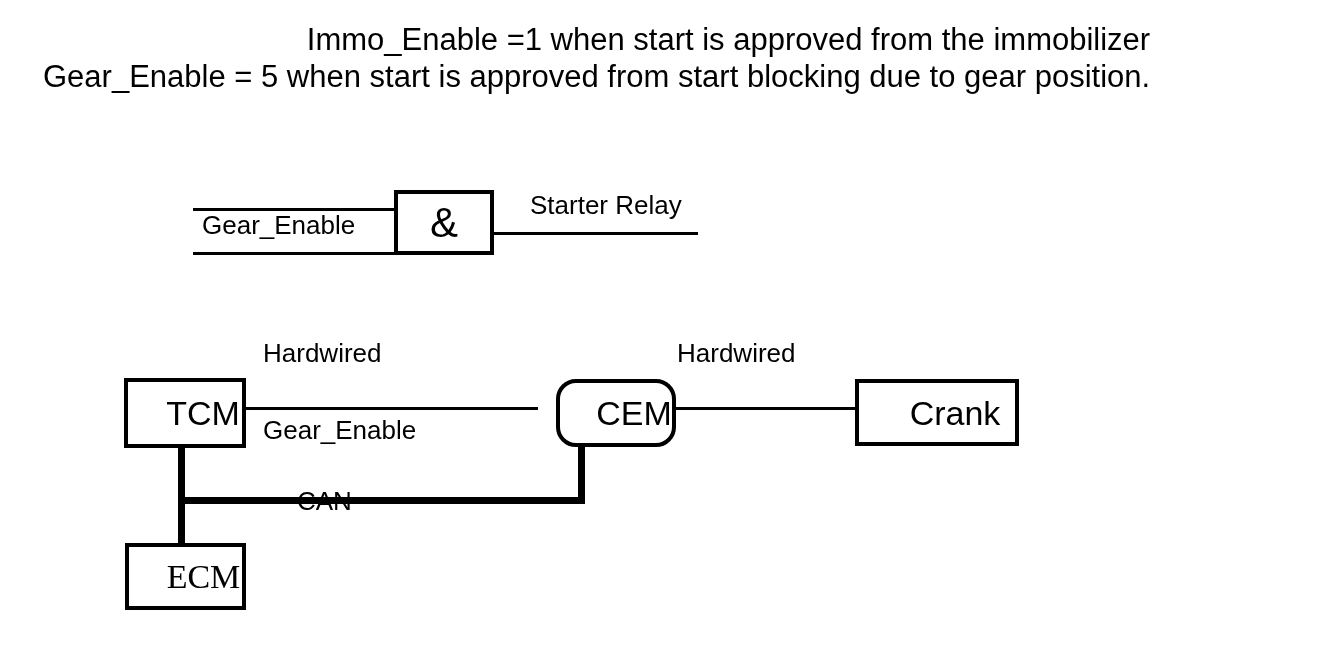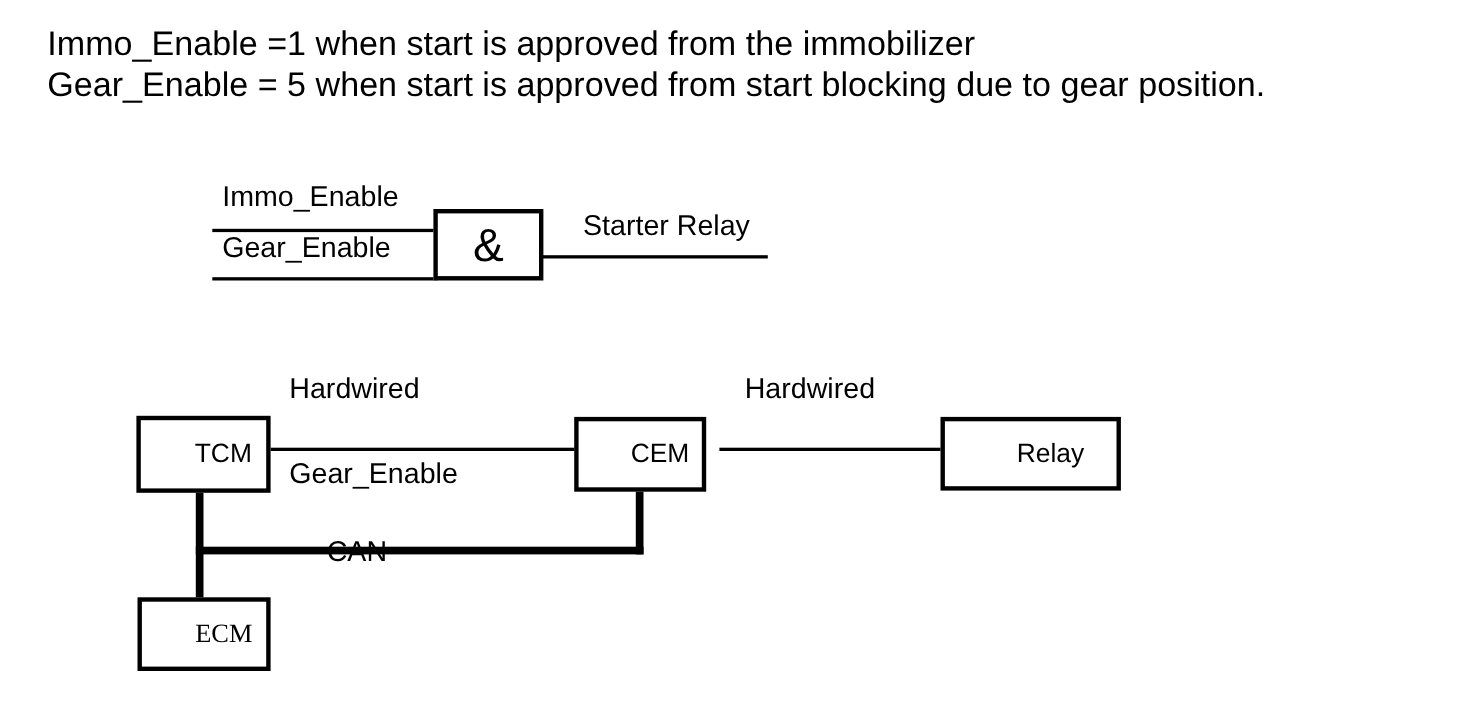--- a/index.html
+++ b/index.html
@@ -9,20 +9,21 @@
   * { margin: 0; padding: 0; box-sizing: border-box; }
   html, body { background: var(--bg); }
   .canvas {
     position: relative;
     width: 1328px;
     height: 654px;
     background: var(--bg);
     color: var(--ink);
     font-family: "Liberation Sans", "DejaVu Sans", sans-serif;
     overflow: hidden;
+    text-align: right;
   }
   .abs { position: absolute; }
   .txt { white-space: nowrap; color: var(--ink); }
 
   
   .header {
     left: 43px; top: 21px;
     font-size: 31px; line-height: 37px;
   }
 
@@ -34,27 +35,27 @@
   .wire-h { height: 3px; }
   .bus-h { height: 7px; background: var(--ink); }
   .bus-v { width: 7px;  background: var(--ink); }
 
   
   .box {
     border: 4px solid var(--ink);
     background: var(--bg);
     display: flex; align-items: center; justify-content: center;
   }
-  .box-label { font-size: 24px; line-height: 34px; margin-left: 36px; }
+  .box-label { font-size: 34px; line-height: 34px; margin-left: 36px; }
 
   .and-box  { left: 394px; top: 190px; width: 100px; height: 65px; }
   .and-glyph { font-size: 42px; line-height: 42px; }
 
   .tcm-box   { left: 124px; top: 378px; width: 122px; height: 70px; }
-  .cem-box   { left: 522px; top: 379px; width: 120px; height: 68px; }
+  .cem-box   { left: 556px; top: 379px; width: 120px; height: 68px; border-radius: 20px; }
   .crank-box { left: 855px; top: 379px; width: 164px; height: 67px; }
   .ecm-box   { left: 125px; top: 543px; width: 121px; height: 67px; font-family: Liberation Serif, serif; }
 
   
   .immo-label    { left: 202px; top: 165px; }
   .gear-label    { left: 202px; top: 212px; }
   .starter-label { left: 530px; top: 192px; }
   .hardwired-left  { left: 263px; top: 340px; }
   .hardwired-right { left: 677px; top: 340px; }
   .gear-enable-label { left: 263px; top: 417px; }
@@ -73,21 +74,20 @@
 </head>
 <body>
 
 <div class="canvas">
 
   <div class="abs header">
     <div class="txt">Immo_Enable =1 when start is approved from the immobilizer</div>
     <div class="txt">Gear_Enable = 5 when start is approved from start blocking due to gear position.</div>
   </div>
 
-  <div class="abs txt lbl immo-label">Immo_Enable</div>
   <div class="abs wire wire-h wire-immo-in"></div>
 
   <div class="abs txt lbl gear-label">Gear_Enable</div>
   <div class="abs wire wire-h wire-gear-in"></div>
 
   <div class="abs box and-box">
     <span class="txt and-glyph">&amp;</span>
   </div>
 
   <div class="abs txt lbl starter-label">Starter Relay</div>
@@ -105,19 +105,19 @@
   <div class="abs bus-h bus-can-h"></div>
   <div class="abs bus-v bus-cem-drop"></div>
 
   <div class="abs box tcm-box">
     <span class="txt box-label">TCM</span>
   </div>
   <div class="abs box cem-box">
     <span class="txt box-label">CEM</span>
   </div>
   <div class="abs box crank-box">
-    <span class="txt box-label">Relay</span>
+    <span class="txt box-label">Crank</span>
   </div>
   <div class="abs box ecm-box">
     <span class="txt box-label">ECM</span>
   </div>
 
 </div>
 
 </body></html>

